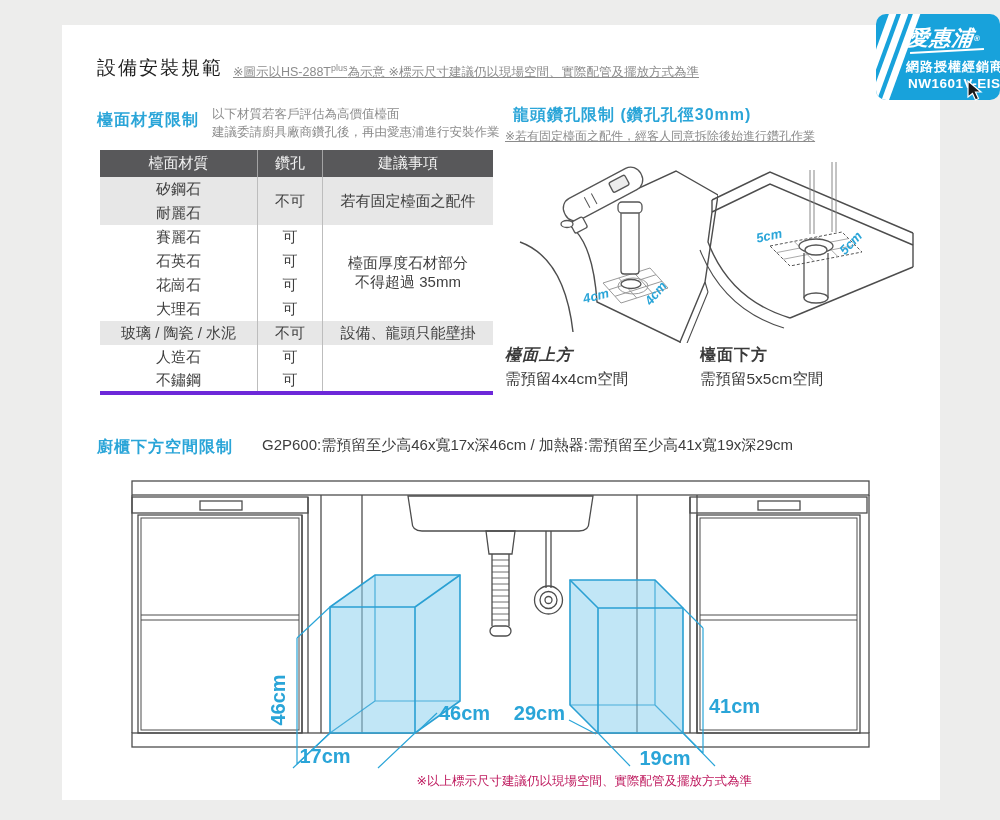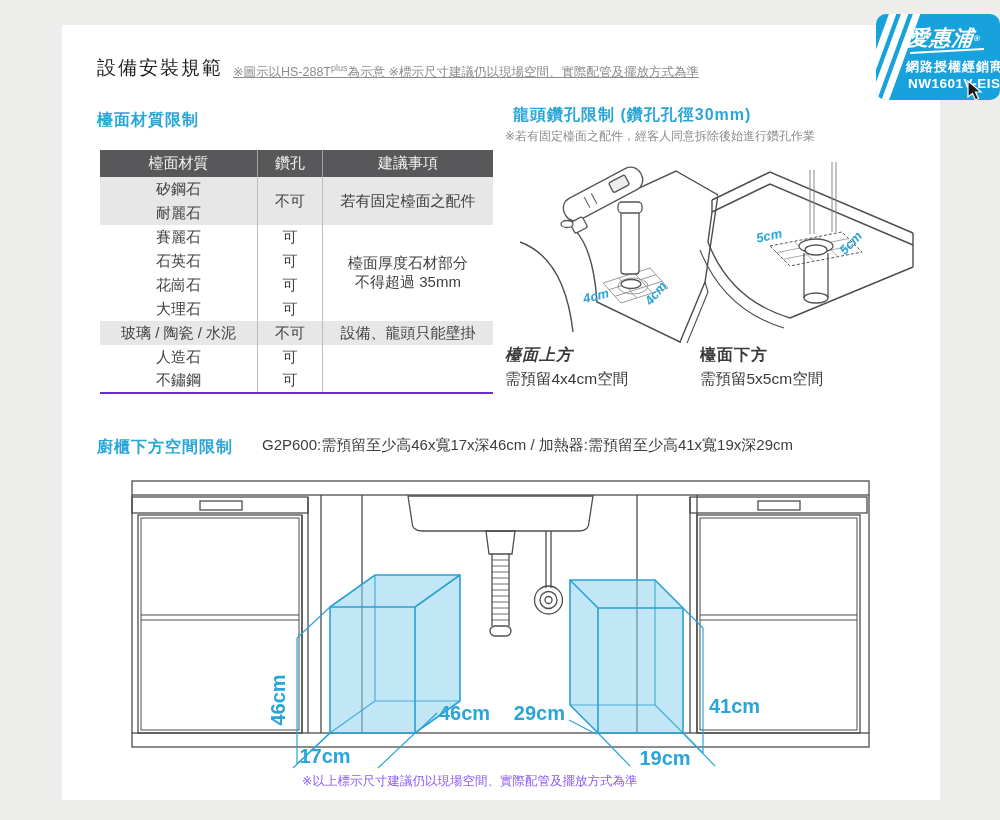--- a/index.html
+++ b/index.html
@@ -8,34 +8,34 @@
   .abs{position:absolute;}
   .card{left:62px;top:25px;width:878px;height:775px;background:#ffffff;}
   
   .title{left:97px;top:55px;font-size:19px;font-weight:normal;color:#1f1f1f;letter-spacing:2px;}
   .hnote{left:233px;top:63px;font-size:12.5px;color:#8c8c8c;text-decoration:underline;}
   .hnote sup{font-size:9px;}
   .sec-head{font-size:16px;font-weight:bold;color:#2aa5d8;letter-spacing:1px;}
   .gnote{font-size:12.5px;color:#8c8c8c;line-height:1.45;}
   
   table.mat{left:100px;top:150px;position:absolute;border-collapse:collapse;table-layout:fixed;
-            font-size:15px;color:#3f3f3f;border-bottom:2px solid #6d28d9;}
+            font-size:15px;color:#3f3f3f;border-bottom:4px solid #6d28d9;}
   table.mat tr{height:24px;}
   table.mat tr.hd{height:27px;}
   table.mat th{background:#58585a;color:#f2f2f2;font-weight:normal;font-size:15px;}
   table.mat th+th{border-left:1px solid rgba(255,255,255,.45);}
   table.mat td{text-align:center;padding:0;}
   table.mat td.b1{border-left:1px solid #bdbdbd;}
   table.mat tr.sh td{background:#e7e7e7;}
   .c1{width:155px;} .c2{width:62px;} .c3{width:168px;}
   
   .figtitle{font-size:16px;font-weight:bold;color:#3a3a3a;letter-spacing:1px;}
   .figdesc{font-size:15.5px;color:#3a3a3a;}
   .spec{left:262px;top:436px;font-size:15px;color:#3d3d3d;}
-  .footnote{left:302px;top:773px;width:450px;text-align:left;font-size:12.5px;color:#8b5cf6;}
+  .footnote{left:302px;top:773px;width:450px;text-align:right;font-size:12.5px;color:#be185d;}
   
   .badge{left:876px;top:14px;width:124px;height:86px;background:#18a2db;border-radius:10px;
          overflow:hidden;color:#fff;}
   .stripe{position:absolute;width:7px;height:130px;background:#ffffff;top:-18px;transform:rotate(20deg);}
   .brand{position:absolute;left:32px;top:10px;font-size:21px;font-weight:bold;font-style:italic;
          transform:skewX(-6deg);letter-spacing:1px;white-space:nowrap;}
   .brand .reg{font-size:8px;font-style:normal;vertical-align:4px;}
   .swoosh{position:absolute;left:34px;top:36px;width:74px;height:2px;background:#fff;transform:rotate(-3deg);}
   .bline1{position:absolute;left:30px;top:44px;font-size:13px;font-weight:bold;letter-spacing:1px;white-space:nowrap;}
   .bline2{position:absolute;left:32px;top:62px;font-size:13.5px;font-weight:bold;letter-spacing:.5px;white-space:nowrap;}
@@ -58,20 +58,22 @@
   <div class="swoosh"></div>
   <div class="bline1">網路授權經銷商</div>
   <div class="bline2">NW1601V-EIS</div>
 </div>
 <svg class="abs" style="left:966px;top:80px;" width="20" height="22">
   <polygon points="2,1 2,17 6.5,13.5 9.5,20 12.5,18.5 9.5,12 15,12" fill="#1a1a1a" stroke="#ffffff" stroke-width="1.2"></polygon>
 </svg>
 
 <div class="abs sec-head" style="left:97px;top:110px;">檯面材質限制</div>
 <div class="abs gnote" style="left:212px;top:105px;">
+  <div>以下材質若客戶評估為高價值檯面</div>
+  <div>建議委請廚具廠商鑽孔後，再由愛惠浦進行安裝作業</div>
 </div>
 
 <table class="mat">
   <tbody>
       <tr class="hd">
     <th class="c1">檯面材質</th>
     <th class="c2">鑽孔</th>
     <th class="c3">建議事項</th>
   </tr>
   <tr class="sh">
@@ -113,21 +115,21 @@
     <td class="b1" rowspan="2"></td>
   </tr>
   <tr>
     <td>不鏽鋼</td>
     <td class="b1">可</td>
   </tr>
 </tbody>
   </table>
 
 <div class="abs sec-head" style="left:513px;top:105px;">龍頭鑽孔限制 (鑽孔孔徑30mm)</div>
-<div class="abs gnote" style="left:505px;top:128px;font-size:12px;">※若有固定檯面之配件，經客人同意拆除後始進行鑽孔作業</div>
+<div class="abs gnote" style="left:505px;top:128px;font-size:12px;text-decoration:underline;">※若有固定檯面之配件，經客人同意拆除後始進行鑽孔作業</div>
 
 <svg class="abs" style="left:513px;top:158px;" width="205" height="185">
   <g stroke="#4d4d4d" stroke-width="1.4" fill="none">
     <path d="M 52,64 C 62,70 80,84 84,144 L 167,184 L 192,124 L 205,37 L 163,13 Z"></path>
     <path d="M 7,84 C 40,96 55,130 60,174"></path>
     <path d="M 167,184 L 170,195 M 192,124 L 195,134 M 170,195 L 195,134" stroke-width="1.1"></path>
   </g>
   <g stroke="#9a9a9a" stroke-width="1" fill="none">
     <path d="M 90,125 L 137,110 M 96,131.7 L 143,116.7 M 102,138.3 L 149,123.3 M 108,145 L 155,130"></path>
     <path d="M 90,125 L 108,145 M 105.7,120 L 123.7,140 M 121.3,115 L 139.3,135 M 137,110 L 155,130"></path>

